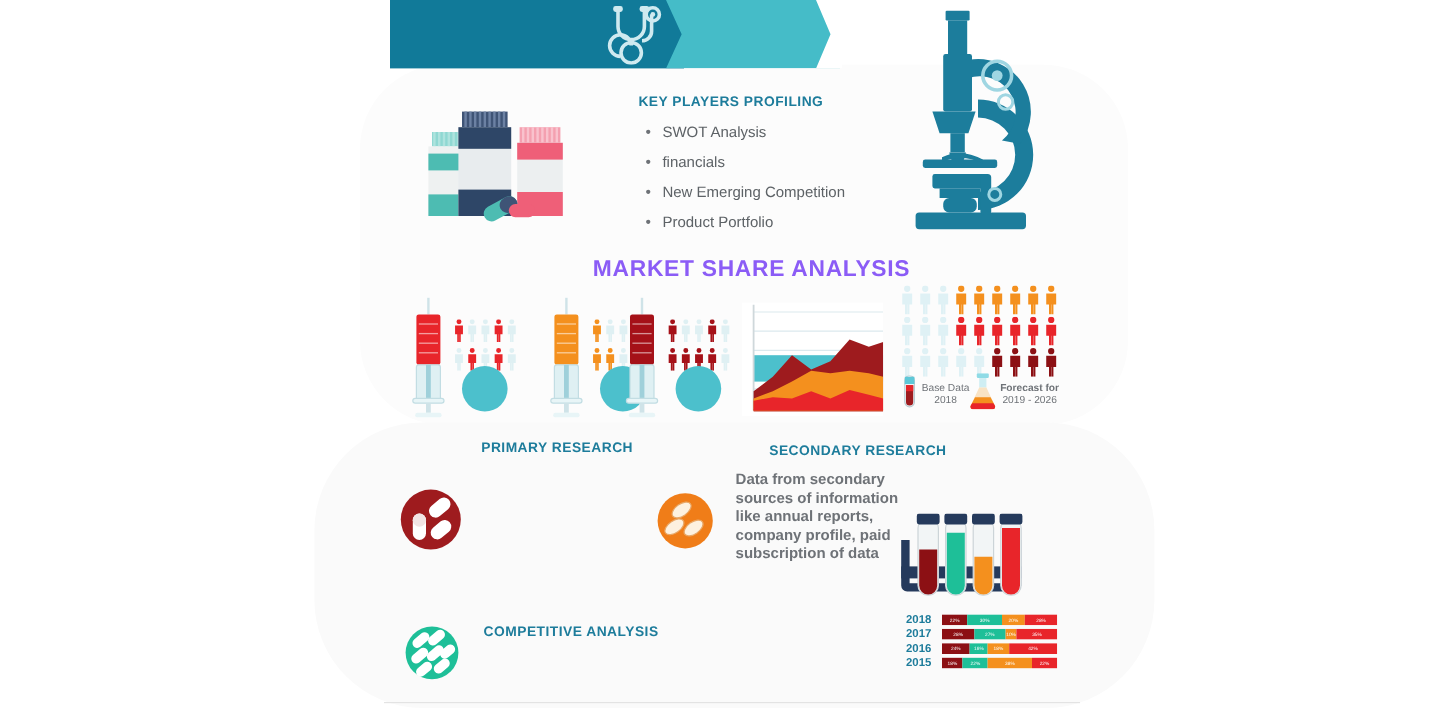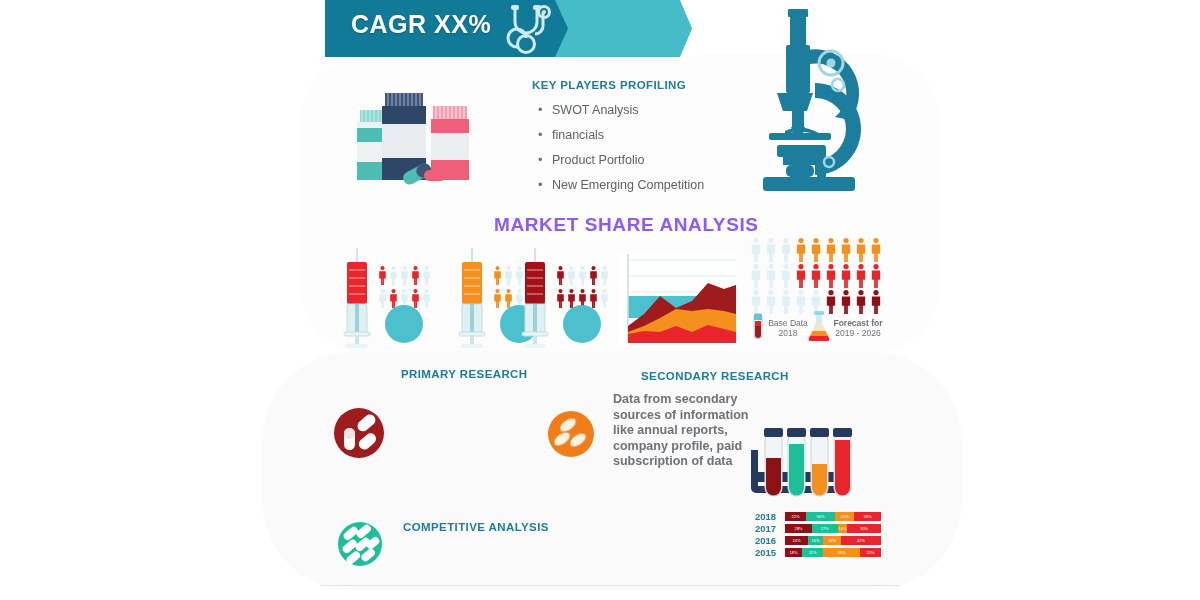--- a/index.html
+++ b/index.html
@@ -93,21 +93,20 @@
 
 <div id="stage">
 
   <div class="panel-bg" id="panel-upper"></div>
   <div class="panel-bg" id="panel-lower"></div>
 
   <div id="banner">
     <div id="banner-dark"></div>
     <div id="banner-light"></div>
     <div id="banner-light-tail"></div>
-    <div id="cagr-text">CAGR XX%</div>
     <svg style="position:absolute;left:178px;top:4px;" width="62" height="50" viewBox="0 0 62 50">
       <path d="M12 4 L12 18 A11 11 0 0 0 34 18 L34 4" fill="none" stroke="#cfeaf0" stroke-width="3"></path>
       <rect x="8" y="1" width="8" height="5" rx="2" fill="#cfeaf0"></rect>
       <rect x="30" y="1" width="8" height="5" rx="2" fill="#cfeaf0"></rect>
       <path d="M23 29 L23 34 A9 9 0 1 0 14 43" fill="none" stroke="#cfeaf0" stroke-width="3"></path>
       <circle cx="23" cy="40" r="8.5" fill="none" stroke="#cfeaf0" stroke-width="3"></circle>
       <path d="M40 8 L40 22 A8 8 0 0 1 32 30" fill="none" stroke="#cfeaf0" stroke-width="3"></path>
       <circle cx="41" cy="8" r="5.5" fill="none" stroke="#cfeaf0" stroke-width="3"></circle>
       <circle cx="41" cy="8" r="2" fill="#cfeaf0"></circle>
     </svg>
@@ -165,22 +164,22 @@
       <rect x="62" y="80" width="30" height="13" rx="6.5" fill="#4dbcb2"></rect>
       <rect x="77" y="80" width="15" height="13" rx="6.5" fill="#3f5476"></rect>
     </g>
     <rect x="84" y="82" width="22" height="11" rx="5.5" fill="#ef5f78"></rect>
   </svg>
 
   <div class="hd-small" style="left:532px; top:79px;">KEY PLAYERS PROFILING</div>
   <ul class="bullets" id="kp-bullets" style="left:538px; top:98px;">
       <li>SWOT Analysis</li>
       <li>financials</li>
+      <li>New Emerging Competition</li>
       <li>Product Portfolio</li>
-      <li>New Emerging Competition</li>
     </ul>
 
   <svg style="position:absolute;left:755px;top:5px;" width="118" height="190" viewBox="0 0 118 190">
     <g fill="#1c7d9c">
       <path d="M60 78 A46 46 0 0 1 60 170 L60 155 A31 31 0 0 0 60 93 Z"></path>
       <path d="M52 45 A44 44 0 0 1 95 115 L80 112 A30 30 0 0 0 52 60 Z"></path>
       <rect x="33" y="4" width="20" height="8" rx="1"></rect>
       <rect x="35" y="12" width="16" height="28"></rect>
       <rect x="31" y="40" width="24" height="48" rx="2"></rect>
       <path d="M22 88 L58 88 L52 106 L28 106 Z"></path>

